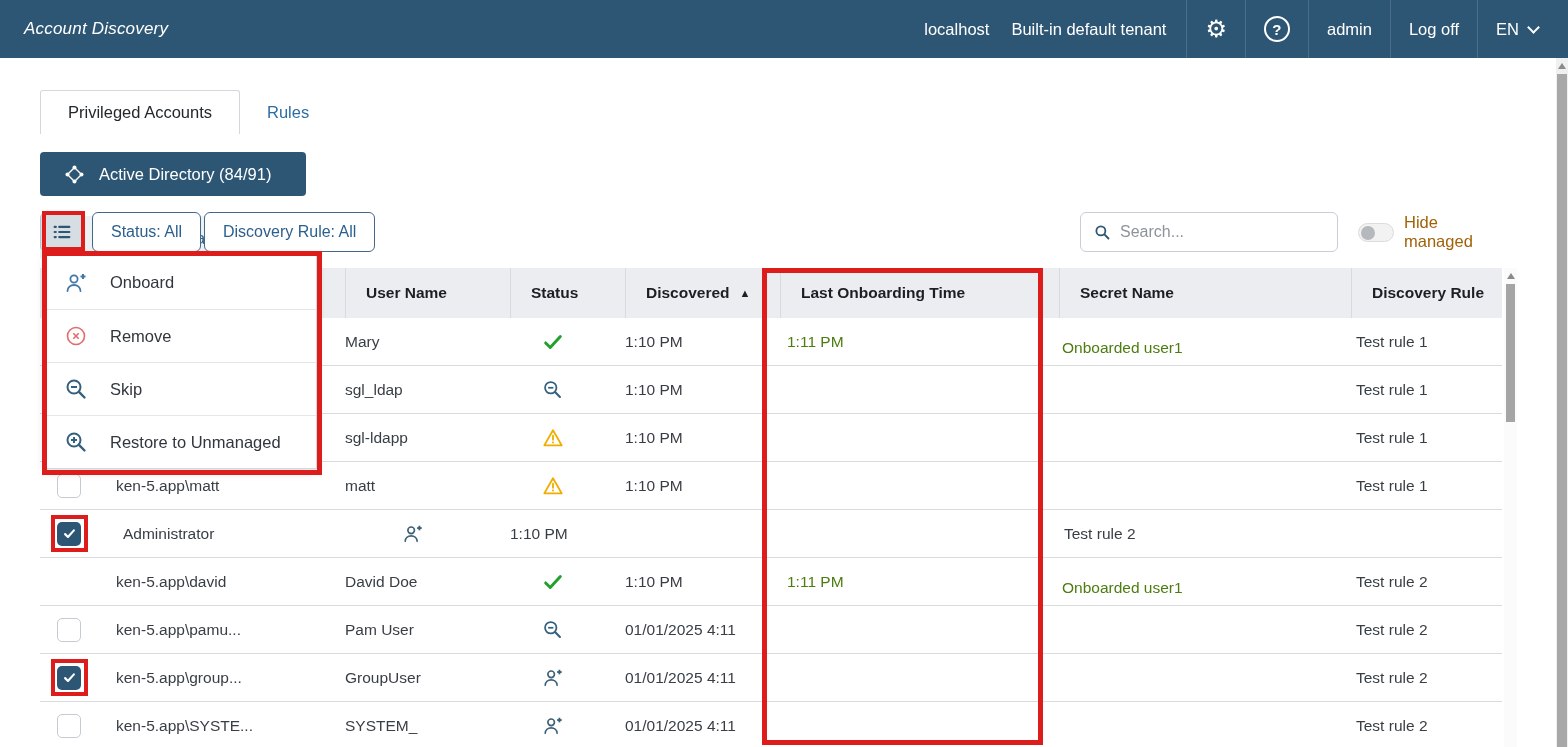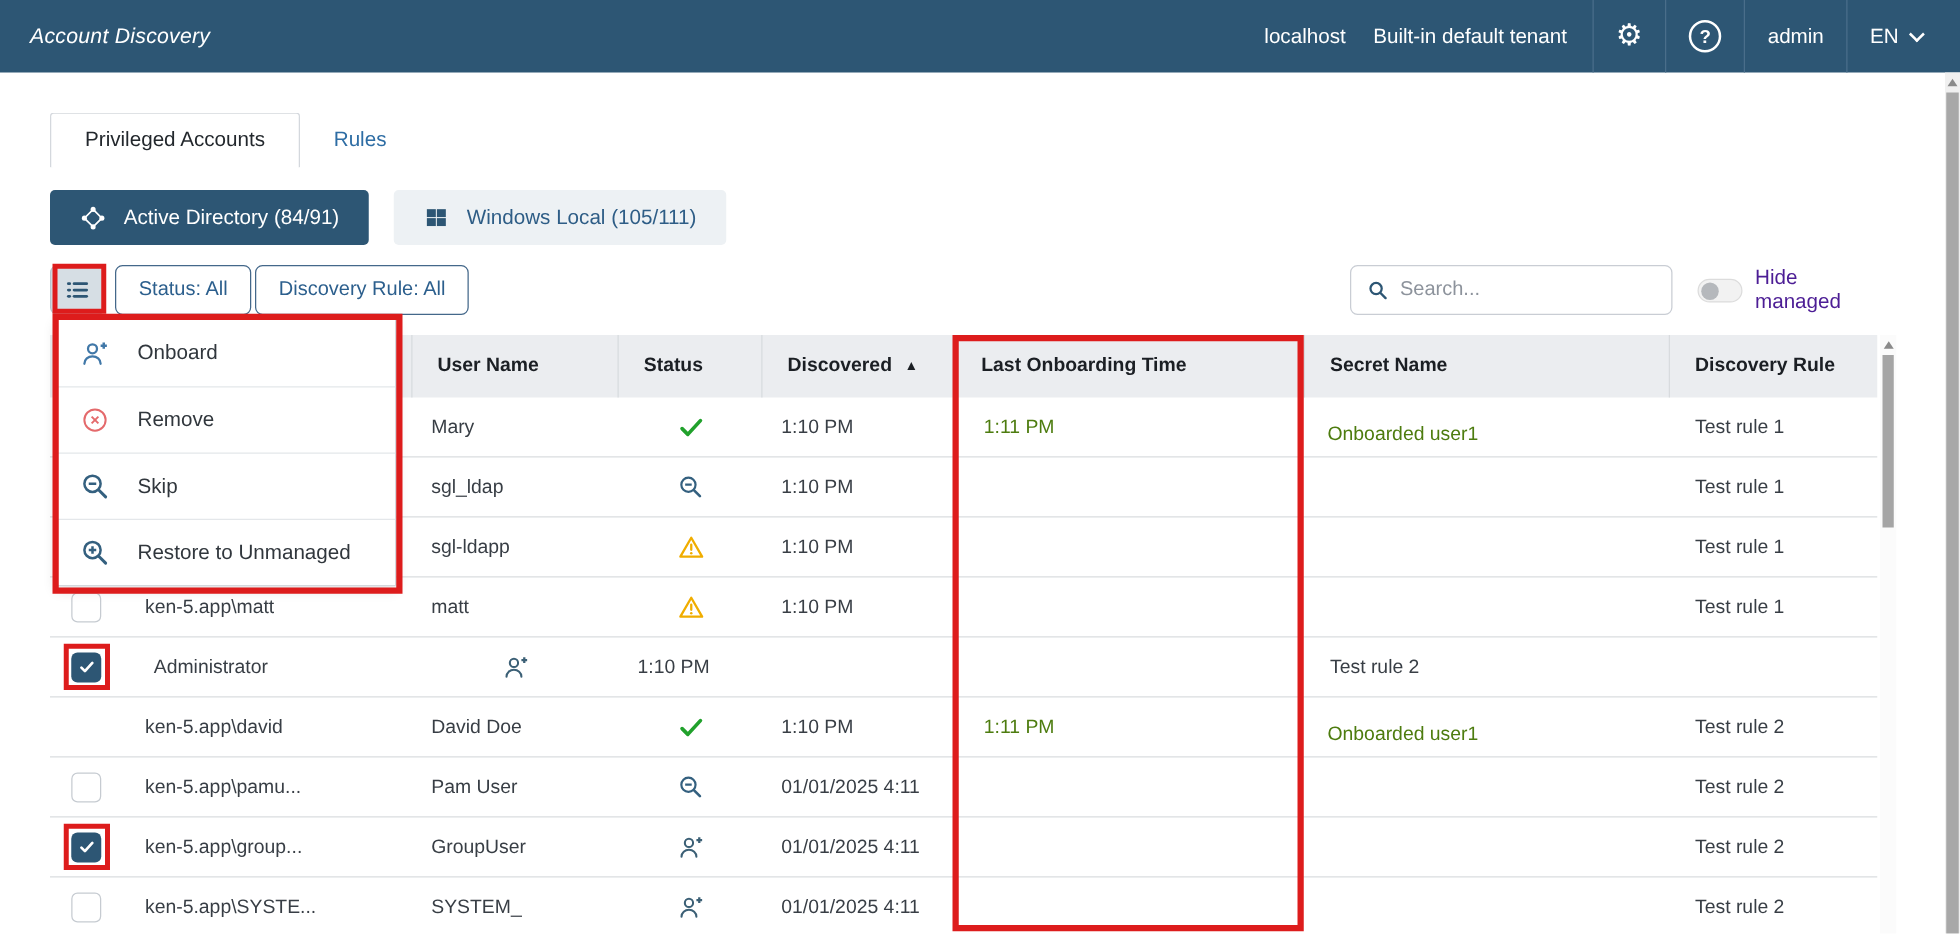--- a/index.html
+++ b/index.html
@@ -16,42 +16,42 @@
   .help-circle { width:26px; height:26px; border:2px solid #fff; border-radius:50%; display:flex; align-items:center; justify-content:center; font-size:15px; font-weight:700; }
   .chev-down { width:9px; height:9px; border-right:2px solid #fff; border-bottom:2px solid #fff; transform:rotate(45deg); margin-left:10px; margin-top:-4px; }
 
   
   .tabs { position:absolute; top:90px; left:40px; height:44px; display:flex; align-items:stretch; }
   .tab { display:flex; align-items:center; padding:0 27px; font-size:16.5px; cursor:pointer; }
   .tab.active { border:1px solid #d4d8dd; border-bottom:none; border-radius:3px 3px 0 0; background:#fff; color:#23282d; font-weight:400; }
   .tab.inactive { color:#2e6da4; }
 
   
-  .sources { position:absolute; top:152px; left:40px; display:flex; gap:20px; }
+  .sources { position:absolute; top:152px; left:40px; display:flex; gap:20px;flex-direction:column; }
   .src-btn { height:44px; display:flex; align-items:center; gap:14px; padding:0 24px; border-radius:4px; font-size:16.5px; cursor:pointer; }
   .src-btn.active { background:#2d5674; color:#fff; }
   .src-btn.inactive { background:#edf1f4; color:#2e5d86; }
 
   
   .filterbar { position:absolute; top:212px; left:40px; width:1462px; height:40px; }
   .menu-btn { position:absolute; left:0; top:0; width:44px; height:40px; background:#d6dee4; border:1px solid #b9c6cf; border-radius:6px; display:flex; align-items:center; justify-content:center; cursor:pointer; }
   .filt-btn { position:absolute; top:0; height:40px; background:#fff; border:1px solid #44688a; border-radius:6px; display:flex; align-items:center; padding:0 18px; font-size:16px; color:#2c5f8d; cursor:pointer; }
   .filt-status { left:52px; }
   .filt-rule { left:164px; }
   .searchbox { position:absolute; left:1040px; top:0; width:258px; height:40px; border:1px solid #c9cdd4; border-radius:6px; background:#fff; display:flex; align-items:center; padding:0 12px; gap:9px; }
   .searchbox input { border:none; outline:none; font-size:16px; color:#444; width:190px; font-family:"Liberation Sans", sans-serif; }
   .searchbox input::placeholder { color:#8d939c; }
   .toggle { position:absolute; left:1318px; top:11px; width:36px; height:19px; background:#f2f2f2; border:1px solid #dcdcdc; border-radius:10px; cursor:pointer; }
   .toggle .knob { position:absolute; left:2px; top:1.5px; width:14px; height:14px; border-radius:50%; background:#b5b8bc; }
-  .toggle-label { position:absolute; left:1364px; top:0; height:40px; display:flex; align-items:center; font-size:16.5px; color:#4c1d95; }
+  .toggle-label { position:absolute; left:1364px; top:0; height:40px; display:flex; align-items:center; font-size:16.5px; color:#a16207; }
 
   
   .table { position:absolute; top:268px; left:40px; width:1462px; height:479px; overflow:hidden; }
   .thead, .trow { display:grid; grid-template-columns:68px 222px 165px 115px 155px 279px 292px 166px; }
-  .thead { height:50px; background:#ebedf0; }
+  .thead { height:50px; background:#ebedf0;padding-left:16px; }
   .thead .th { display:flex; align-items:center; padding-left:20px; font-size:15.5px; font-weight:700; color:#1b1f24; border-right:1px solid #d8dbde; }
   .thead .th:last-child { border-right:none; }
   .sort-arrow { font-size:11px; margin-left:10px; color:#1b1f24; }
   .trow { height:48px; border-bottom:1px solid #dadde0; font-size:15.5px; color:#383e45; }
   .td { display:flex; align-items:center; overflow:hidden; white-space:nowrap; }
   .td.cb { padding-left:17px; }
   .td.name { padding-left:8px; }
   .td.user { padding-left:15px; }
   .td.status { justify-content:center; }
   .td.disc { padding-left:15px; }
@@ -98,20 +98,21 @@
         <span>localhost</span>
         <span>Built-in default tenant</span>
       </div>
       <div class="tb-cell">
         <span class="gear-glyph">⚙</span>
       </div>
       <div class="tb-cell">
         <span class="help-circle">?</span>
       </div>
       <div class="tb-cell">admin</div>
+      <div class="tb-cell">Log off</div>
       <div class="tb-cell">
         <span>EN</span>
         <i class="chev-down"></i>
       </div>
     </div>
   </header>
 
   <nav class="tabs">
     <div class="tab active">Privileged Accounts</div>
     <div class="tab inactive">Rules</div>

